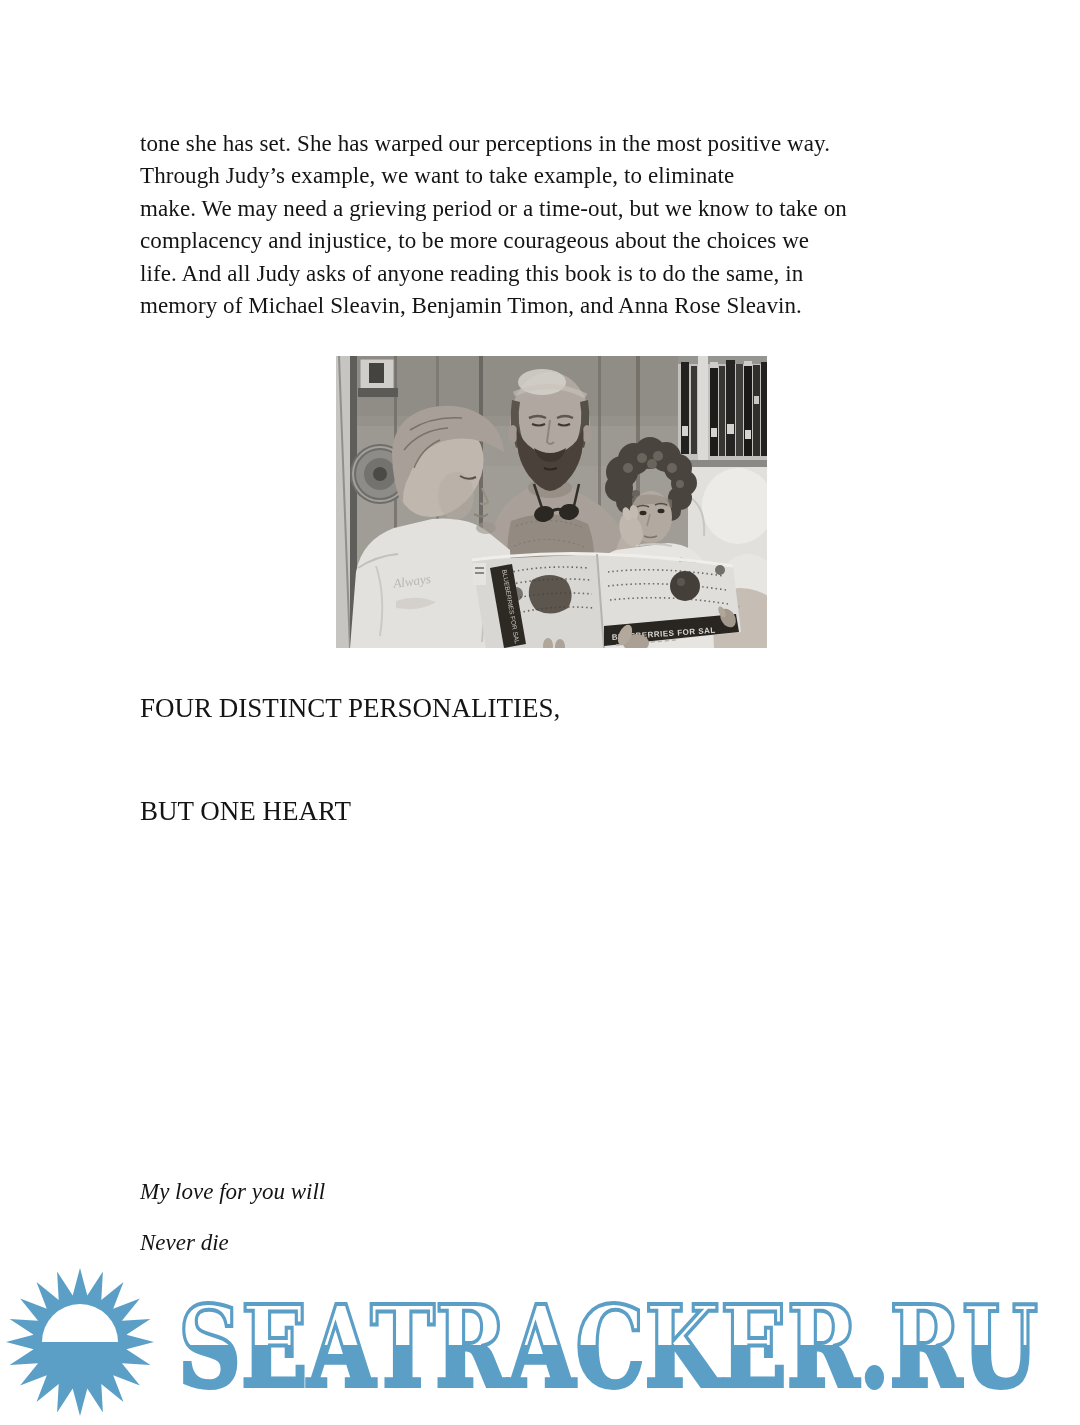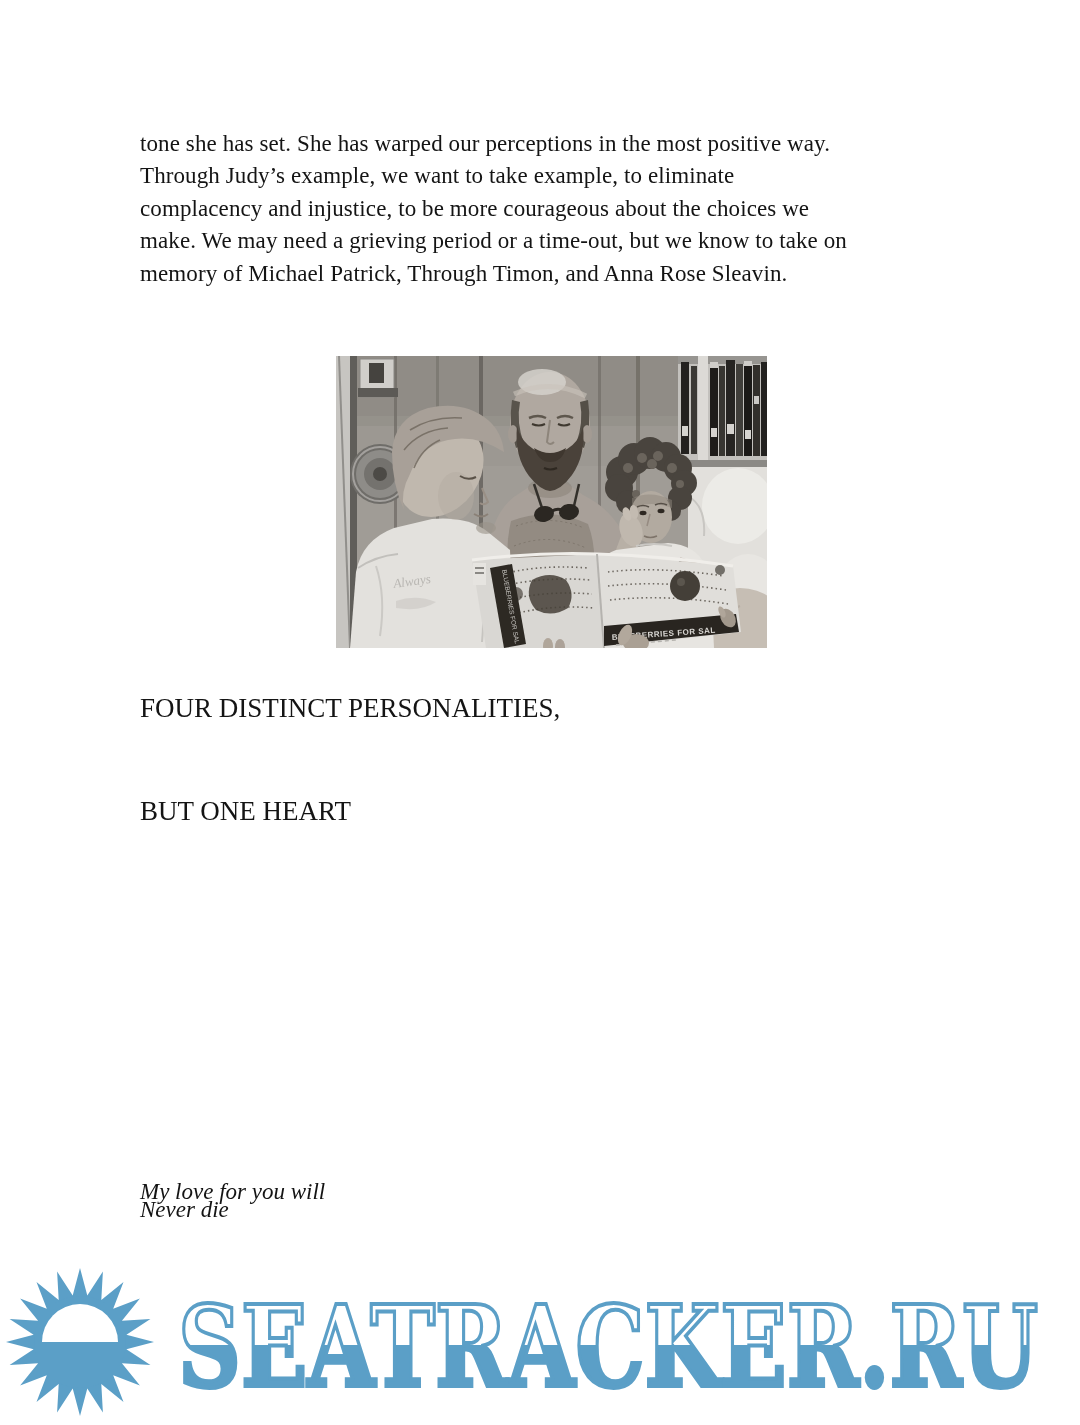--- a/index.html
+++ b/index.html
@@ -25,37 +25,38 @@
     position:absolute;left:140px;
     font-size:27px;line-height:32px;white-space:nowrap;
   }
   .heading-1{top:692px;}
   .heading-2{top:795px;}
   .quote-line{
     position:absolute;left:140px;
     font-size:23px;line-height:32px;font-style:italic;white-space:nowrap;
   }
   .quote-1{top:1176px;}
-  .quote-2{top:1194px;font-family:Liberation Serif, serif;}
+  .quote-2{top:1227px;font-family:Liberation Serif, serif;}
   .watermark{
     position:absolute;left:0;top:1262px;width:1080px;height:163px;
     line-height:0;
   }
 </style>
 </head>
 <body>
 
 <div class="page">
 
   <div class="body-paragraph">
     <div class="text-line">tone she has set. She has warped our perceptions in the most positive way.</div>
     <div class="text-line">Through Judy’s example, we want to take example, to eliminate</div>
+    <div class="text-line">make. We may need a grieving period or a time-out, but we know to take on</div>
     <div class="text-line">complacency and injustice, to be more courageous about the choices we</div>
-    <div class="text-line">make. We may need a grieving period or a time-out, but we know to take on</div>
-    <div class="text-line">memory of Michael Patrick, Through Timon, and Anna Rose Sleavin.</div>
+    <div class="text-line">life. And all Judy asks of anyone reading this book is to do the same, in</div>
+    <div class="text-line">memory of Michael Sleavin, Benjamin Timon, and Anna Rose Sleavin.</div>
   </div>
 
   <figure class="photo-figure">
     <svg viewBox="0 0 431 292" width="431" height="292" xmlns="http://www.w3.org/2000/svg">
 
       <rect width="431" height="292" fill="#a09c96"></rect>
       <rect width="431" height="70" fill="#908c86"></rect>
       <rect y="60" width="431" height="50" fill="#9a968f" opacity="0.6"></rect>
       <rect width="14" height="292" fill="#c7c5c1"></rect>
       <line x1="3" y1="0" x2="14" y2="292" stroke="#918f8b" stroke-width="2"></line>

